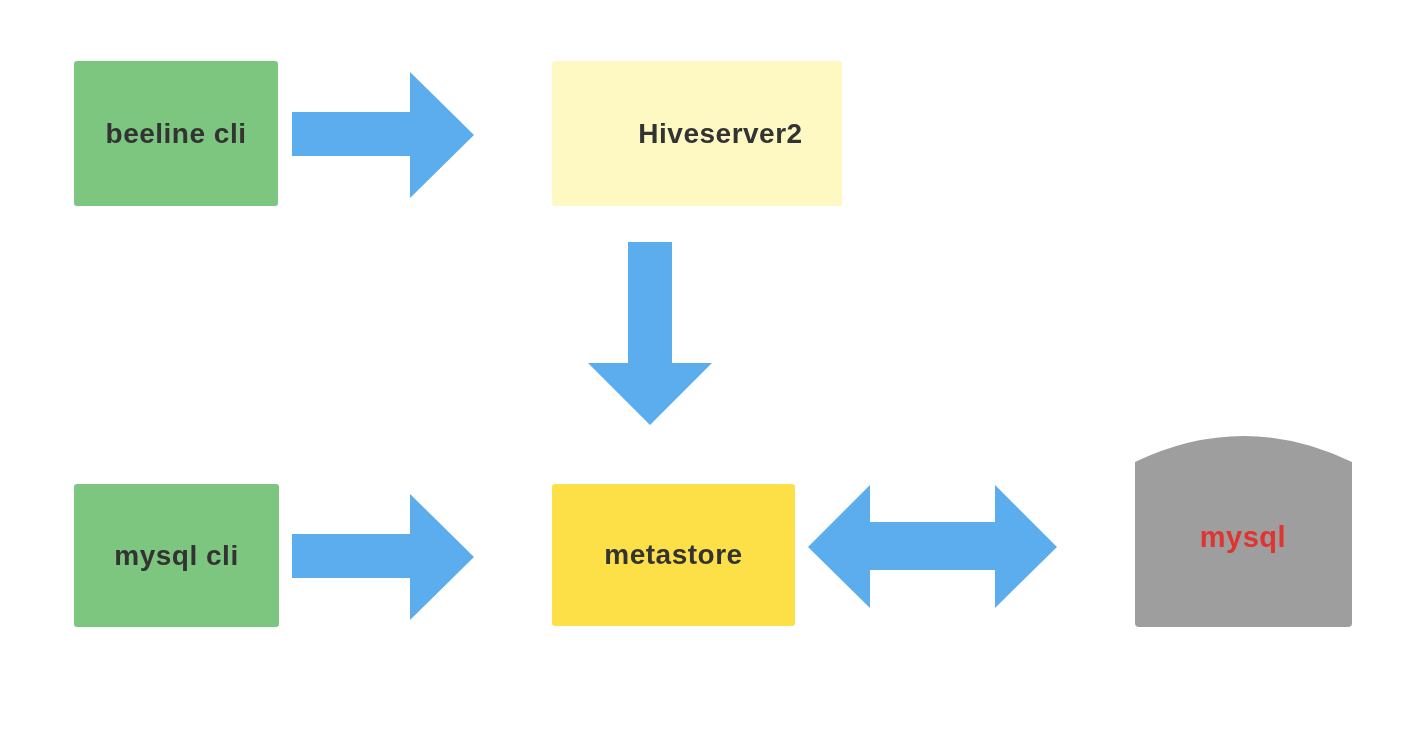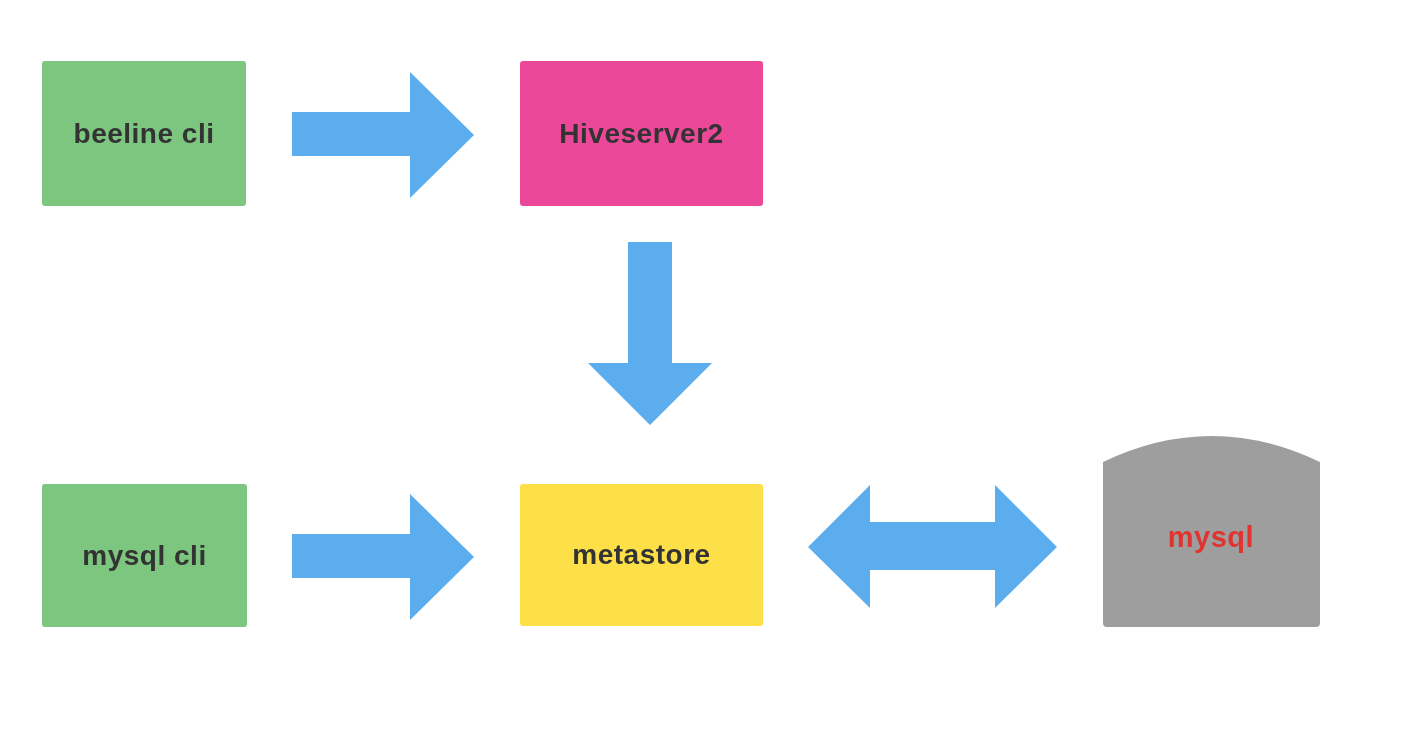--- a/index.html
+++ b/index.html
@@ -18,20 +18,21 @@
   .node {
     position: absolute;
     display: flex;
     align-items: center;
     justify-content: center;
     border-radius: 3px;
     font-size: 28px;
     font-weight: 700;
     color: #333333;
     letter-spacing: 0.5px;
+    margin-left: 32px;
   }
   .node-beeline    { left: 42px;  top: 61px;  width: 204px; height: 145px; }
   .node-hiveserver { left: 520px; top: 61px;  width: 243px; height: 145px; }
   .node-hivecli    { left: 42px;  top: 484px; width: 205px; height: 143px; }
   .node-metastore  { left: 520px; top: 484px; width: 243px; height: 142px; }
   .node-mysql {
     left: 1103px; top: 436px; width: 216px; height: 191px;
     border-radius: 0;
   }
   .node-mysql .mysql-shape {
@@ -62,21 +63,21 @@
   <div class="node node-beeline" style="background-color: rgb(124, 198, 127);">
     <span style="color: rgb(51, 51, 51);">beeline cli</span>
   </div>
 
   <div class="arrow arrow-1">
     <svg viewBox="0 0 182 126" preserveAspectRatio="none" aria-hidden="true">
       <polygon points="0,40 118,40 118,0 182,63 118,126 118,84 0,84" fill="#5BADEE"></polygon>
     </svg>
   </div>
 
-  <div class="node node-hiveserver" style="background-color: #ec4899;">
+  <div class="node node-hiveserver" style="background-color: #fef9c3; padding-left: 47px;">
     <span style="color: rgb(51, 51, 51);">Hiveserver2</span>
   </div>
 
   <div class="arrow arrow-down">
     <svg viewBox="0 0 124 183" preserveAspectRatio="none" aria-hidden="true">
       <polygon points="40,0 84,0 84,121 124,121 62,183 0,121 40,121" fill="#5BADEE"></polygon>
     </svg>
   </div>
 
   <div class="node node-hivecli" style="background-color: rgb(124, 198, 127);">

